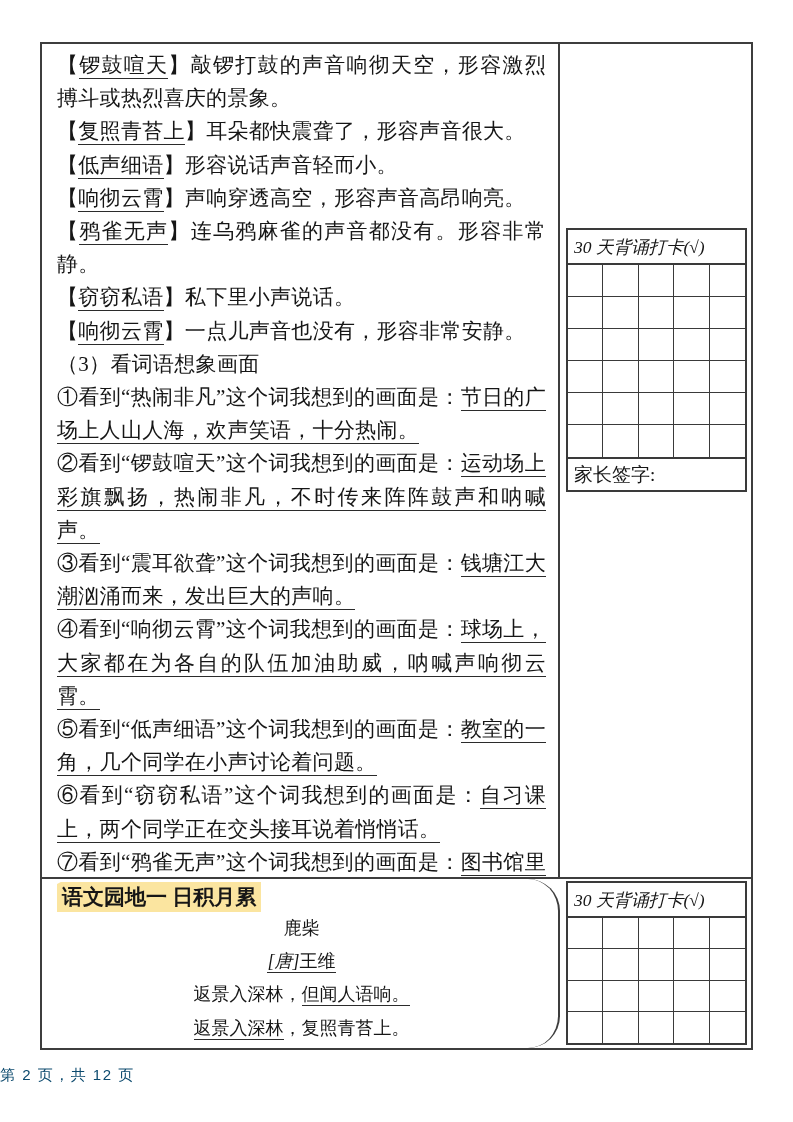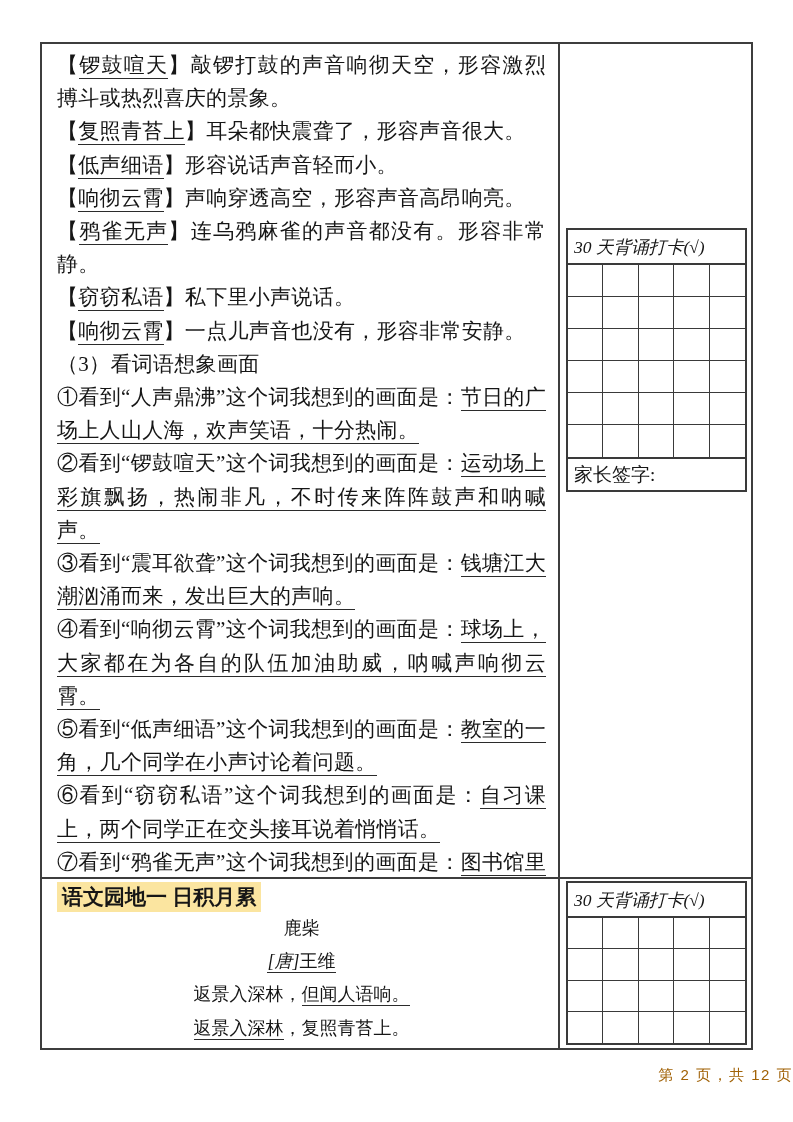--- a/index.html
+++ b/index.html
@@ -62,41 +62,41 @@
   .pc-cell.last-col { border-right:none; }
   .pc-cell.last-row { border-bottom:none; }
   .pc-sign {
     height:33px; flex:0 0 33px;
     border-top:2px solid #3a3a3a;
     display:flex; align-items:center;
     padding-left:6px;
     font-size:19px;
   }
   
-  .cell-poem { padding-top:3px; }
+  .cell-poem { padding-top:3px;border-radius:32px; }
   .highlight {
     display:inline-block;
     font-weight:bold;
     font-size:21px;
     line-height:30px;
     padding:0 5px;
   }
   .poem-line {
     text-align:center;
     font-size:18px;
     line-height:33.2px;
   }
   .dynasty { font-style:italic; }
   .footer {
     position:absolute; left:0; top:1066px; width:100%;
-    text-align:right;
+    text-align:left;
     font-family:"Liberation Sans","DejaVu Sans",sans-serif;
     font-size:15px;
     letter-spacing:1.5px;
-    color:#a16207;
+    color:#0c4a6e;
   }
 </style>
 </head>
 <body>
 
 <div class="page">
   <div class="doc-table">
 
     <div class="trow trow1">
       <div class="cell-left">
@@ -104,21 +104,21 @@
             <p class="t-line"><span>【</span><span class="ans">锣鼓喧天</span><span>】</span><span>敲锣打鼓的声音响彻天空，形容激烈搏斗或热烈喜庆的景象。</span></p>
             <p class="t-line"><span>【</span><span class="ans">复照青苔上</span><span>】</span><span>耳朵都快震聋了，形容声音很大。</span></p>
             <p class="t-line"><span>【</span><span class="ans">低声细语</span><span>】</span><span>形容说话声音轻而小。</span></p>
             <p class="t-line"><span>【</span><span class="ans">响彻云霄</span><span>】</span><span>声响穿透高空，形容声音高昂响亮。</span></p>
             <p class="t-line"><span>【</span><span class="ans">鸦雀无声</span><span>】</span><span>连乌鸦麻雀的声音都没有。形容非常静。</span></p>
             <p class="t-line"><span>【</span><span class="ans">窃窃私语</span><span>】</span><span>私下里小声说话。</span></p>
             <p class="t-line"><span>【</span><span class="ans">响彻云霄</span><span>】</span><span>一点儿声音也没有，形容非常安静。</span></p>
           </div>
         <p class="t-line">（3）看词语想象画面</p>
         <div>
-            <p class="t-line"><span>①看到“人声鼎沸”这个词我想到的画面是：</span><span class="ans">节日的广场上人山人海，欢声笑语，十分热闹。</span></p>
+            <p class="t-line"><span>①看到“热闹非凡”这个词我想到的画面是：</span><span class="ans">节日的广场上人山人海，欢声笑语，十分热闹。</span></p>
             <p class="t-line"><span>②看到“锣鼓喧天”这个词我想到的画面是：</span><span class="ans">运动场上彩旗飘扬，热闹非凡，不时传来阵阵鼓声和呐喊声。</span></p>
             <p class="t-line"><span>③看到“震耳欲聋”这个词我想到的画面是：</span><span class="ans">钱塘江大潮汹涌而来，发出巨大的声响。</span></p>
             <p class="t-line"><span>④看到“响彻云霄”这个词我想到的画面是：</span><span class="ans">球场上，大家都在为各自的队伍加油助威，呐喊声响彻云霄。</span></p>
             <p class="t-line"><span>⑤看到“低声细语”这个词我想到的画面是：</span><span class="ans">教室的一角，几个同学在小声讨论着问题。</span></p>
             <p class="t-line"><span>⑥看到“窃窃私语”这个词我想到的画面是：</span><span class="ans">自习课上，两个同学正在交头接耳说着悄悄话。</span></p>
             <p class="t-line"><span>⑦看到“鸦雀无声”这个词我想到的画面是：</span><span class="ans">图书馆里鸦雀无声，同学们都在认真地看书。</span></p>
           </div>
       </div>
       <div class="cell-right">
         <div class="punch-card pc-top">

